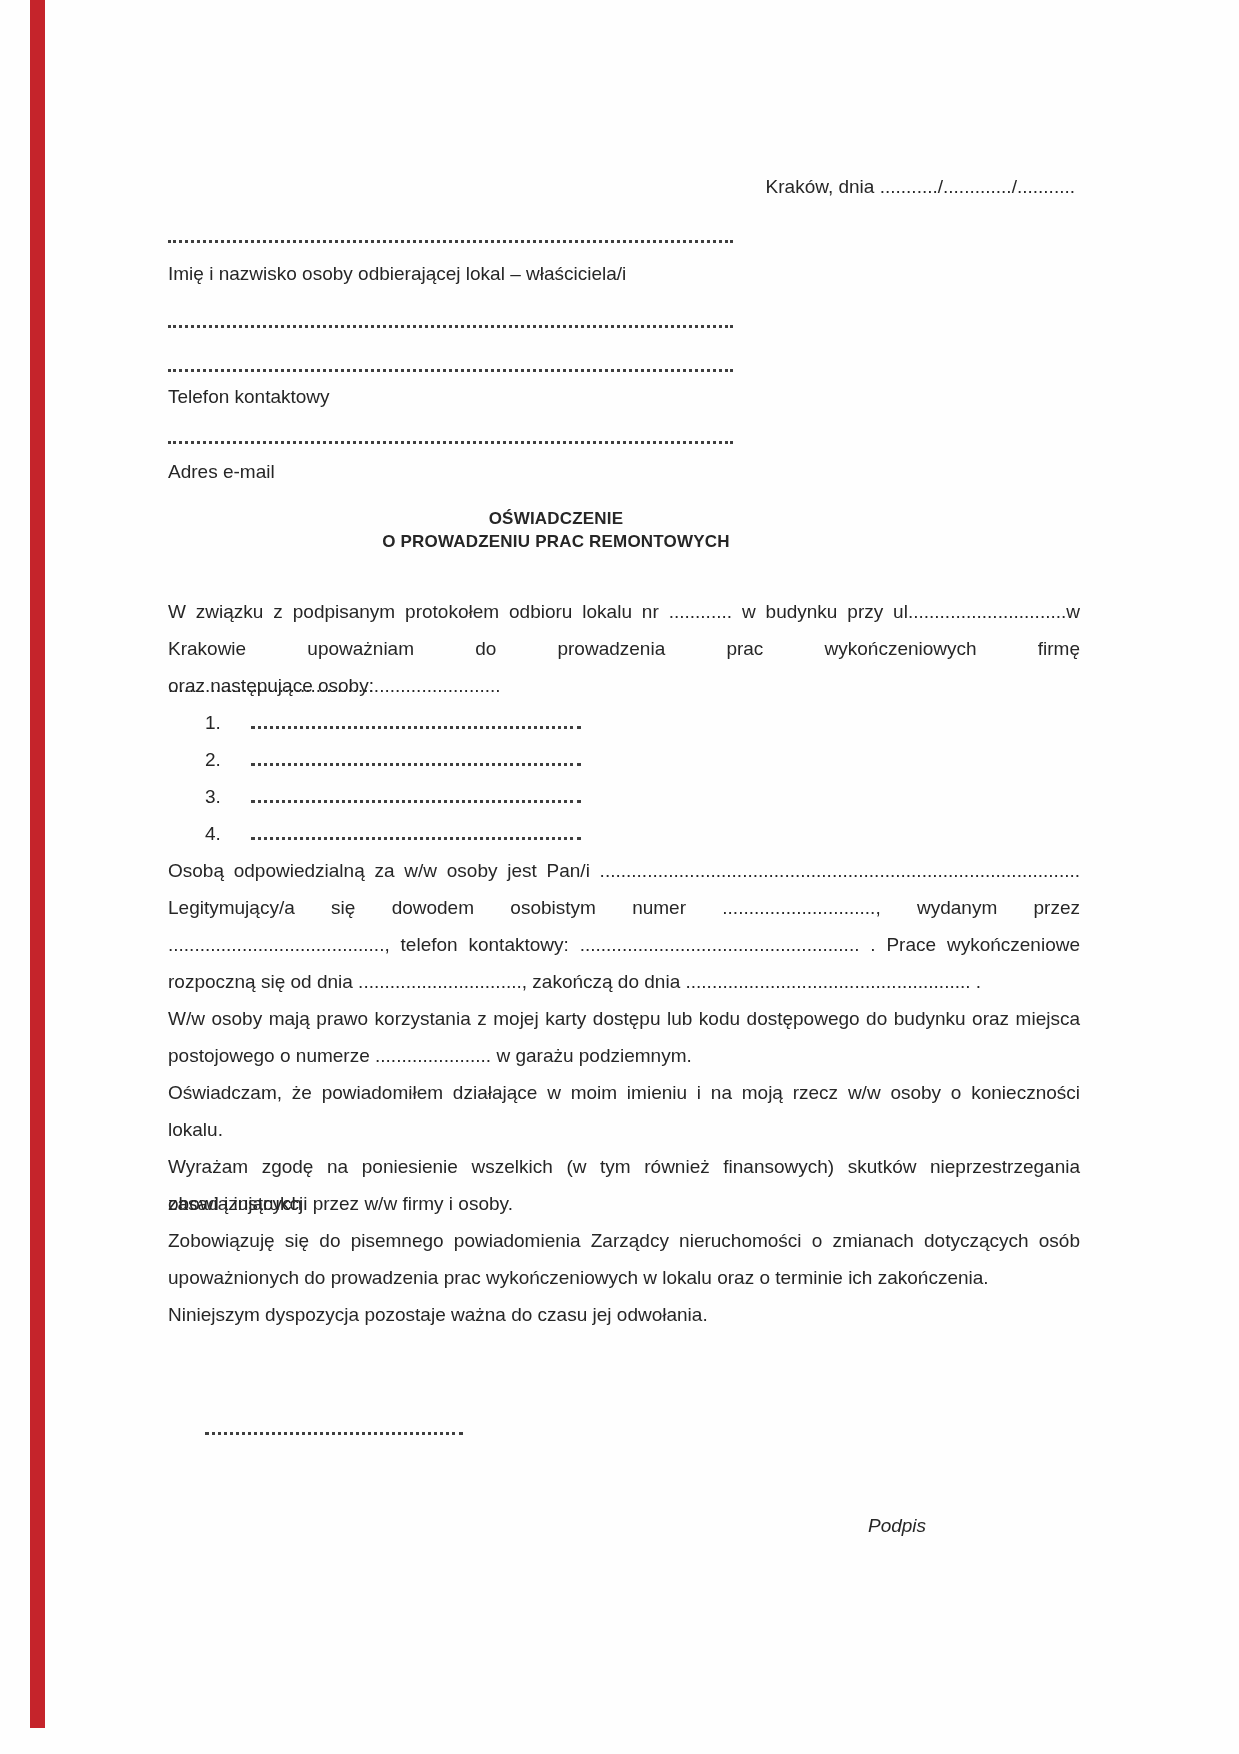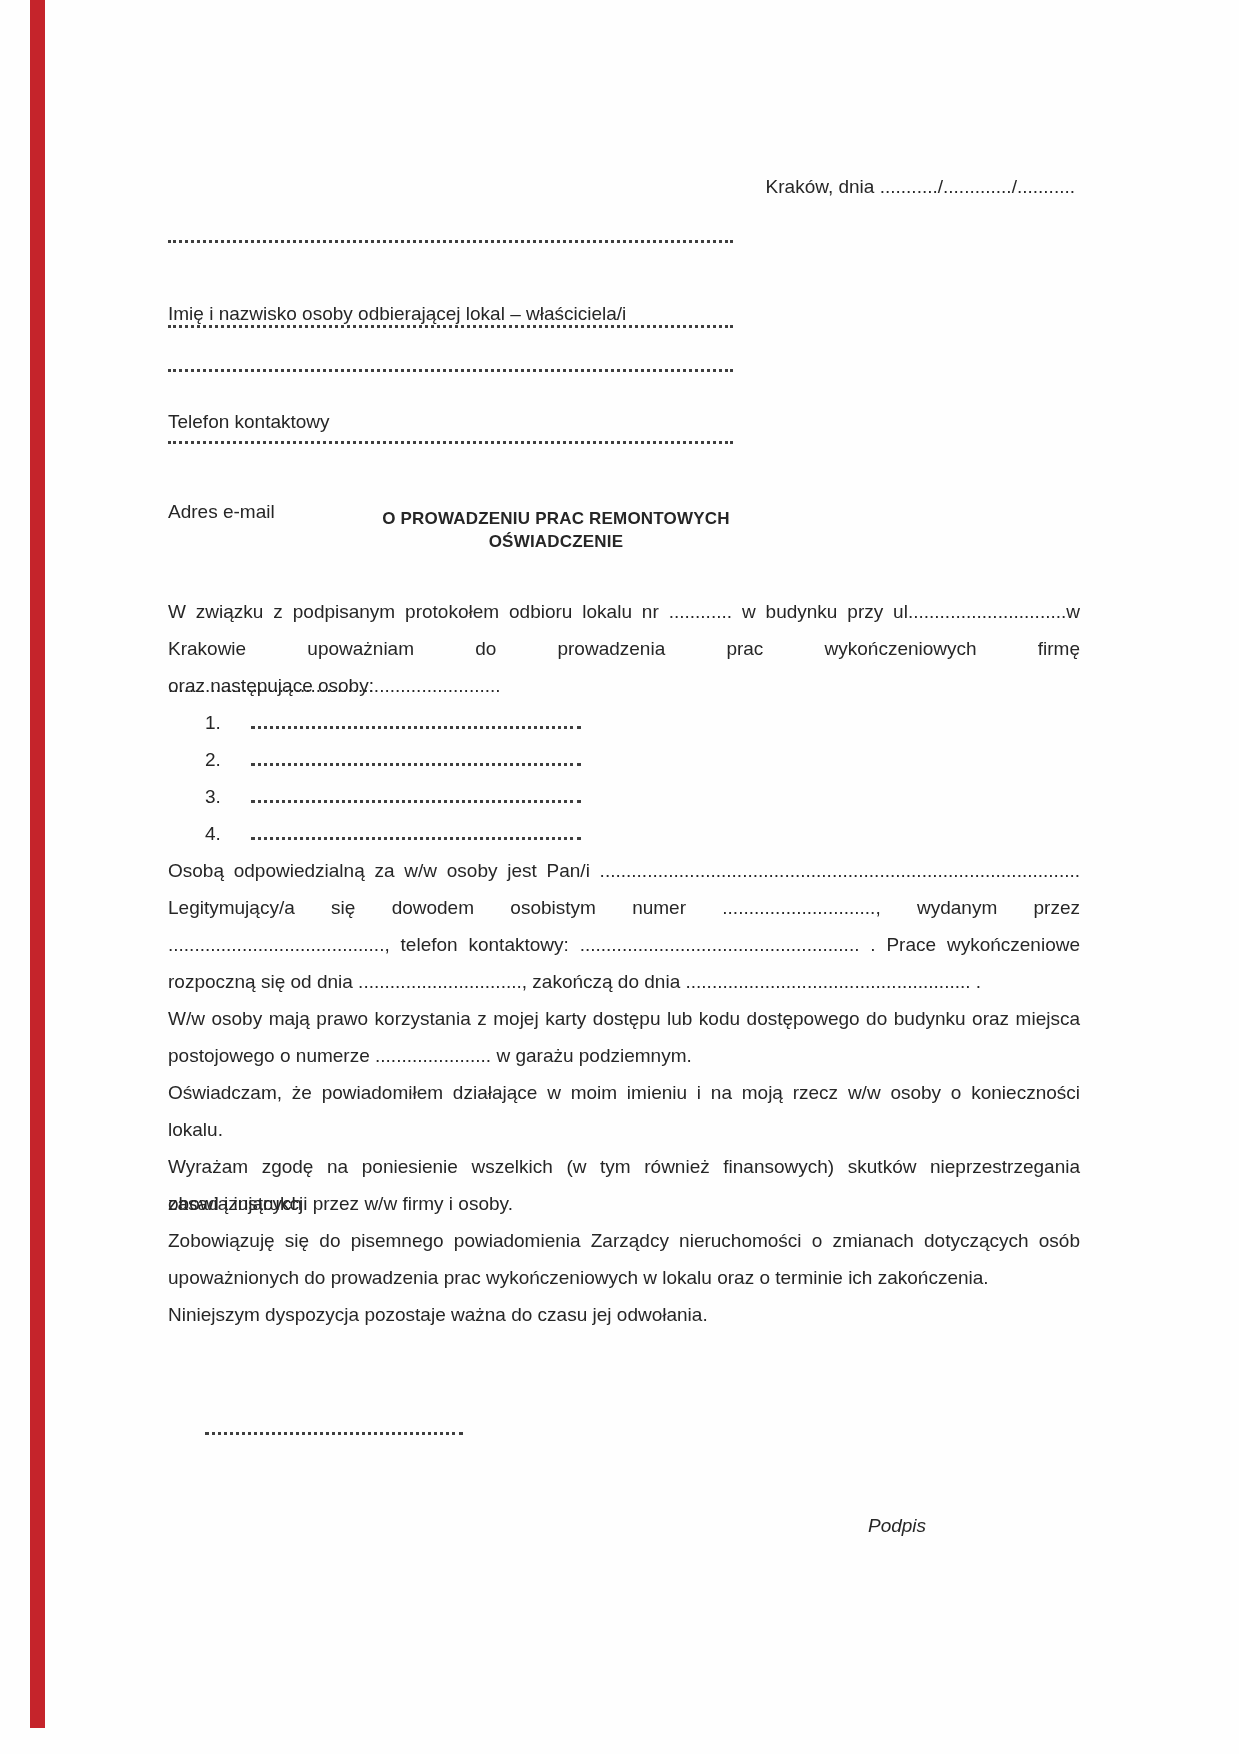--- a/index.html
+++ b/index.html
@@ -18,21 +18,21 @@
   }
   .date-line{
     position:absolute;top:176px;right:164px;
     font-size:19px;white-space:nowrap;
   }
   .dotline{
     position:absolute;left:168px;width:565px;height:0;
     border-bottom:3px dotted #3f3f3f;
   }
   .f-label{
-    position:absolute;left:168px;font-size:19px;white-space:nowrap;margin-top:40px;
+    position:absolute;left:168px;font-size:19px;white-space:nowrap;
   }
   .title-block{
     position:absolute;left:150px;top:507px;width:812px;
     text-align:center;font-weight:bold;font-size:17px;line-height:23px;
     letter-spacing:0.2px;
   }
   .body-lines{
     position:absolute;left:168px;top:585px;width:912px;
     font-size:19px;line-height:37px;margin-top:8px;
   }
@@ -64,28 +64,28 @@
   <div class="red-stripe" style="background-color: rgb(197, 36, 43);"></div>
 
   <div class="date-line">Kraków, dnia .........../............./...........</div>
 
   <div class="dotline" style="top:240px;"></div>
   <div class="f-label" style="top:263px;">Imię i nazwisko osoby odbierającej lokal – właściciela/i</div>
 
   <div class="dotline" style="top:325px;"></div>
 
   <div class="dotline" style="top:369px;"></div>
-  <div class="f-label" style="top:371px;">Telefon kontaktowy</div>
+  <div class="f-label" style="top:386px;">Telefon kontaktowy</div>
 
   <div class="dotline" style="top:441px;"></div>
   <div class="f-label" style="top:461px;">Adres e-mail</div>
 
   <div class="title-block">
+    <div>OŚWIADCZENIE</div>
     <div>O PROWADZENIU PRAC REMONTOWYCH</div>
-    <div>OŚWIADCZENIE</div>
   </div>
 
   <div class="body-lines" id="body-lines">
       <div class="line just">W związku z podpisanym protokołem odbioru lokalu nr ............ w budynku przy ul..............................w</div>
       <div class="line just">Krakowie upoważniam do prowadzenia prac wykończeniowych firmę ...............................................................</div>
       <div class="line">oraz następujące osoby:</div>
       <div class="line list-line"><span>1.</span><span class="list-dots"></span></div>
       <div class="line list-line"><span>2.</span><span class="list-dots"></span></div>
       <div class="line list-line"><span>3.</span><span class="list-dots"></span></div>
       <div class="line list-line"><span>4.</span><span class="list-dots"></span></div>

